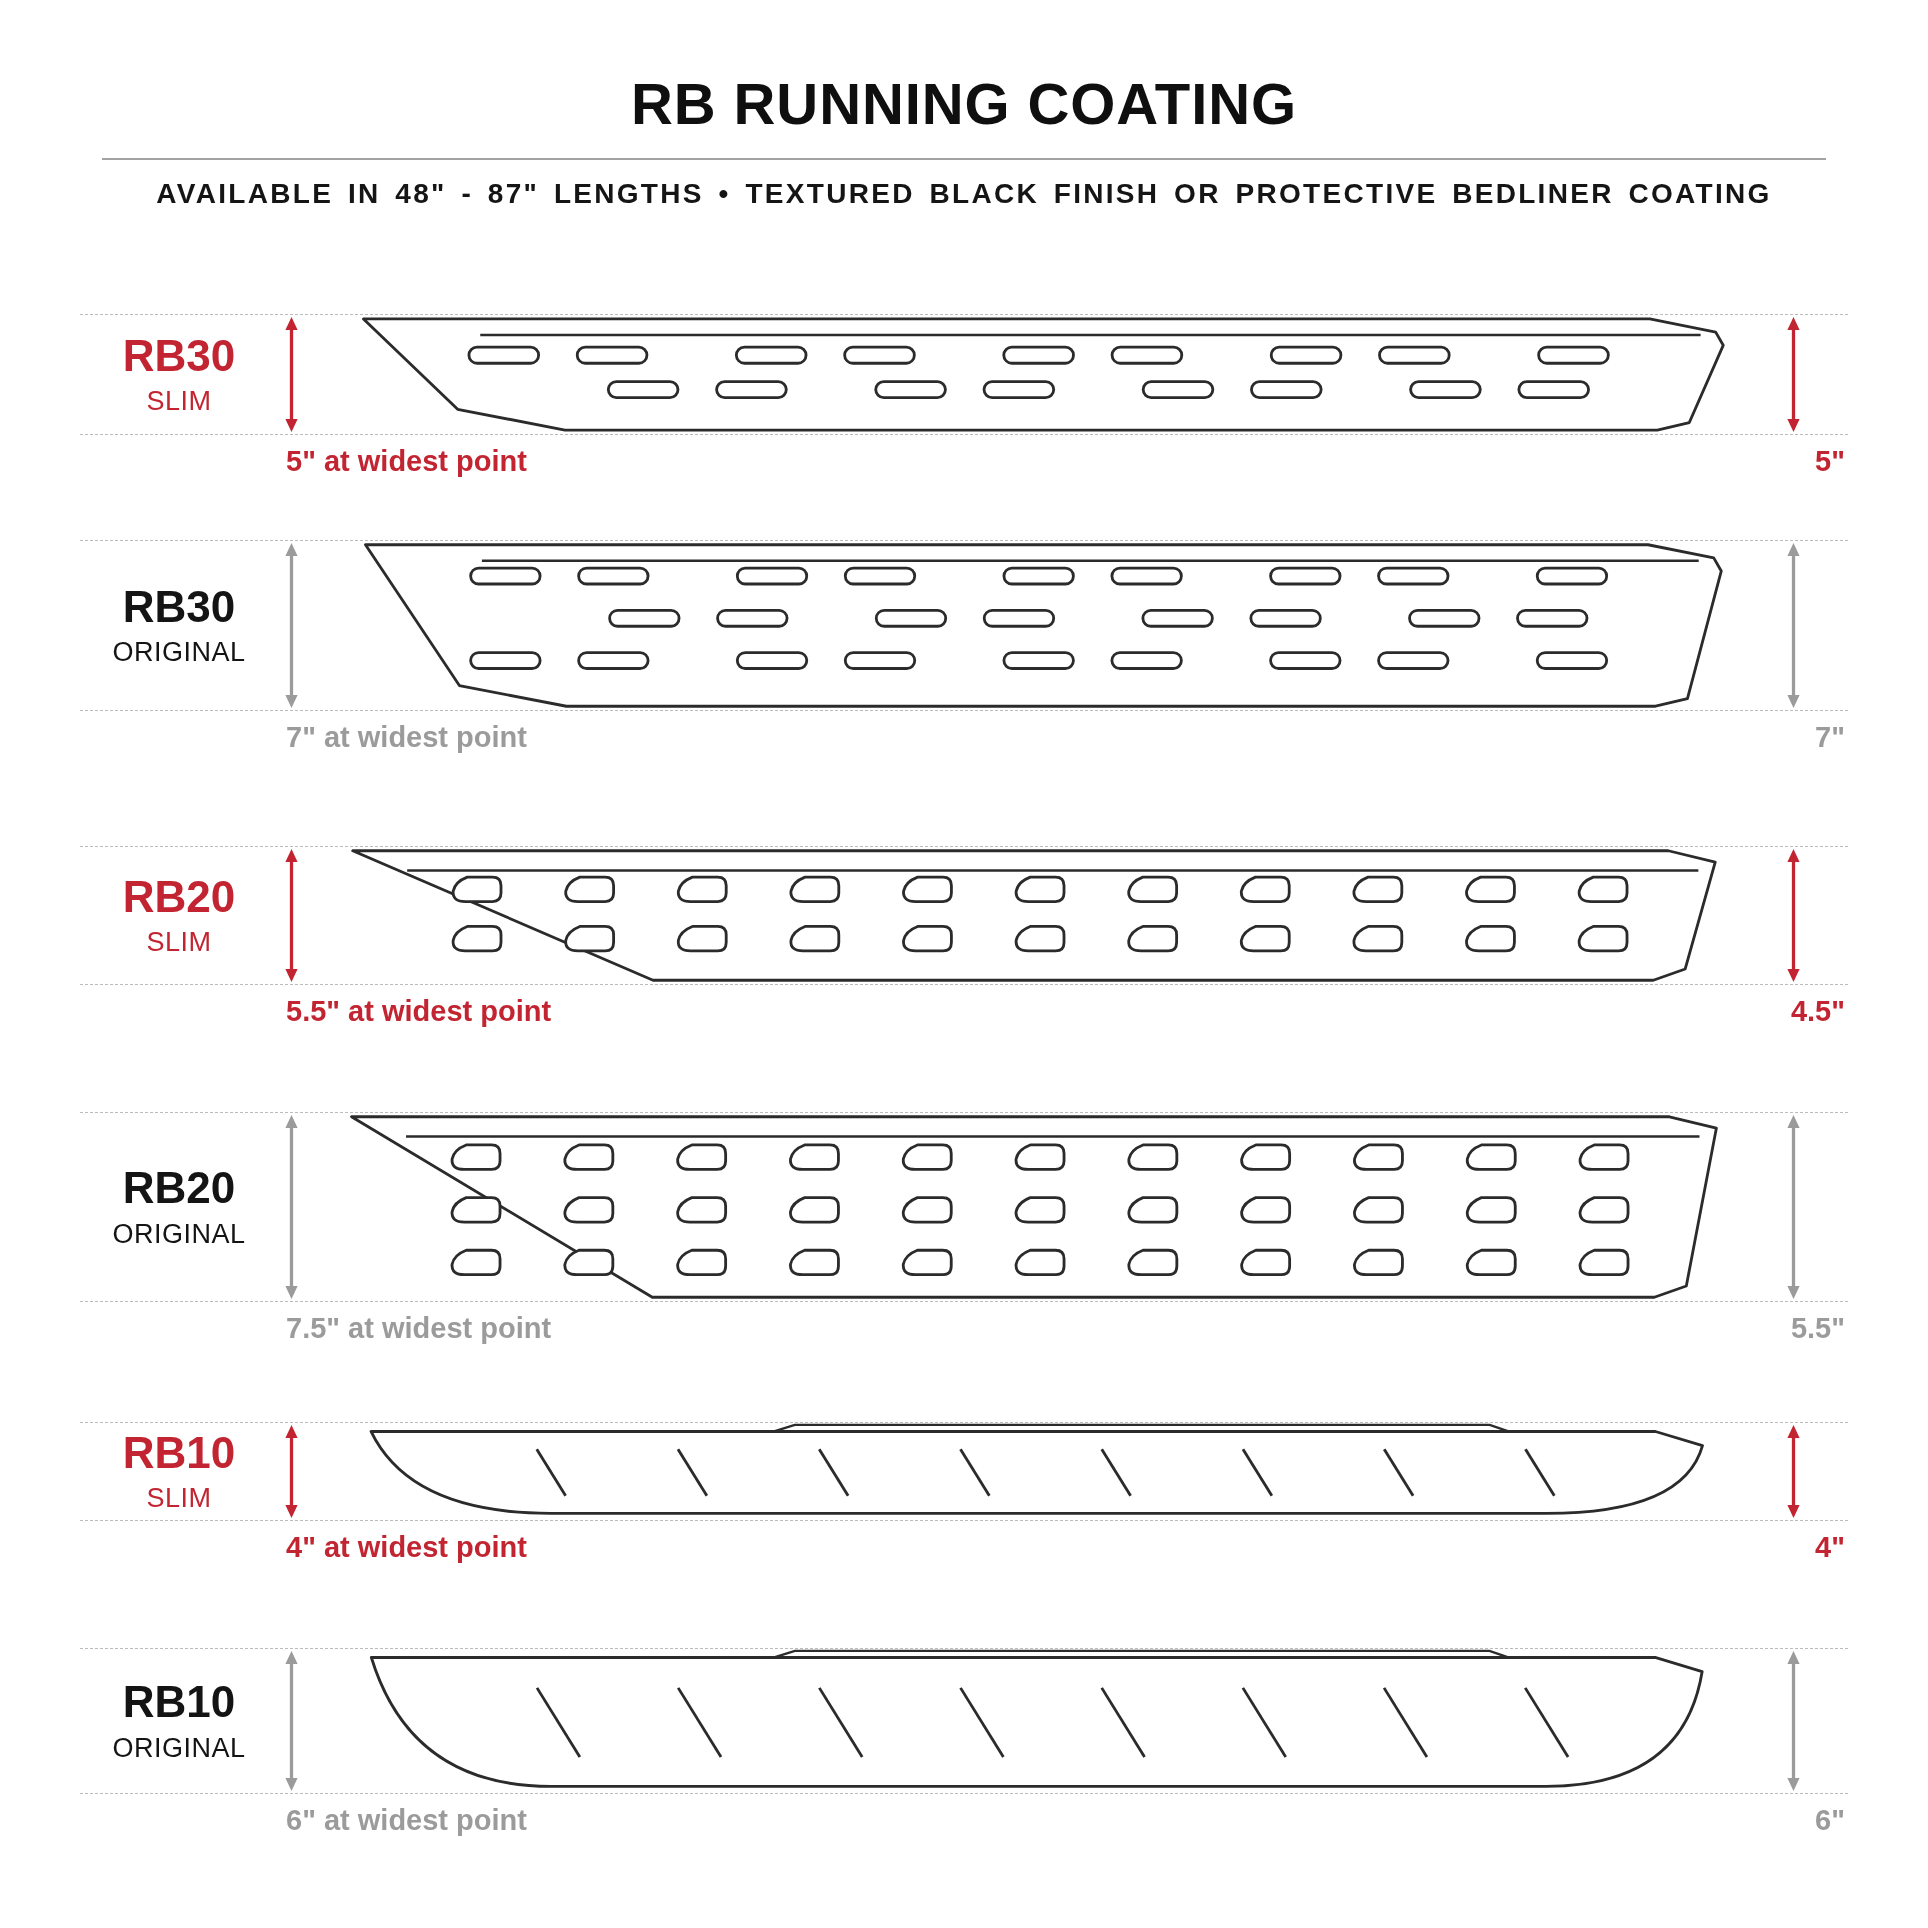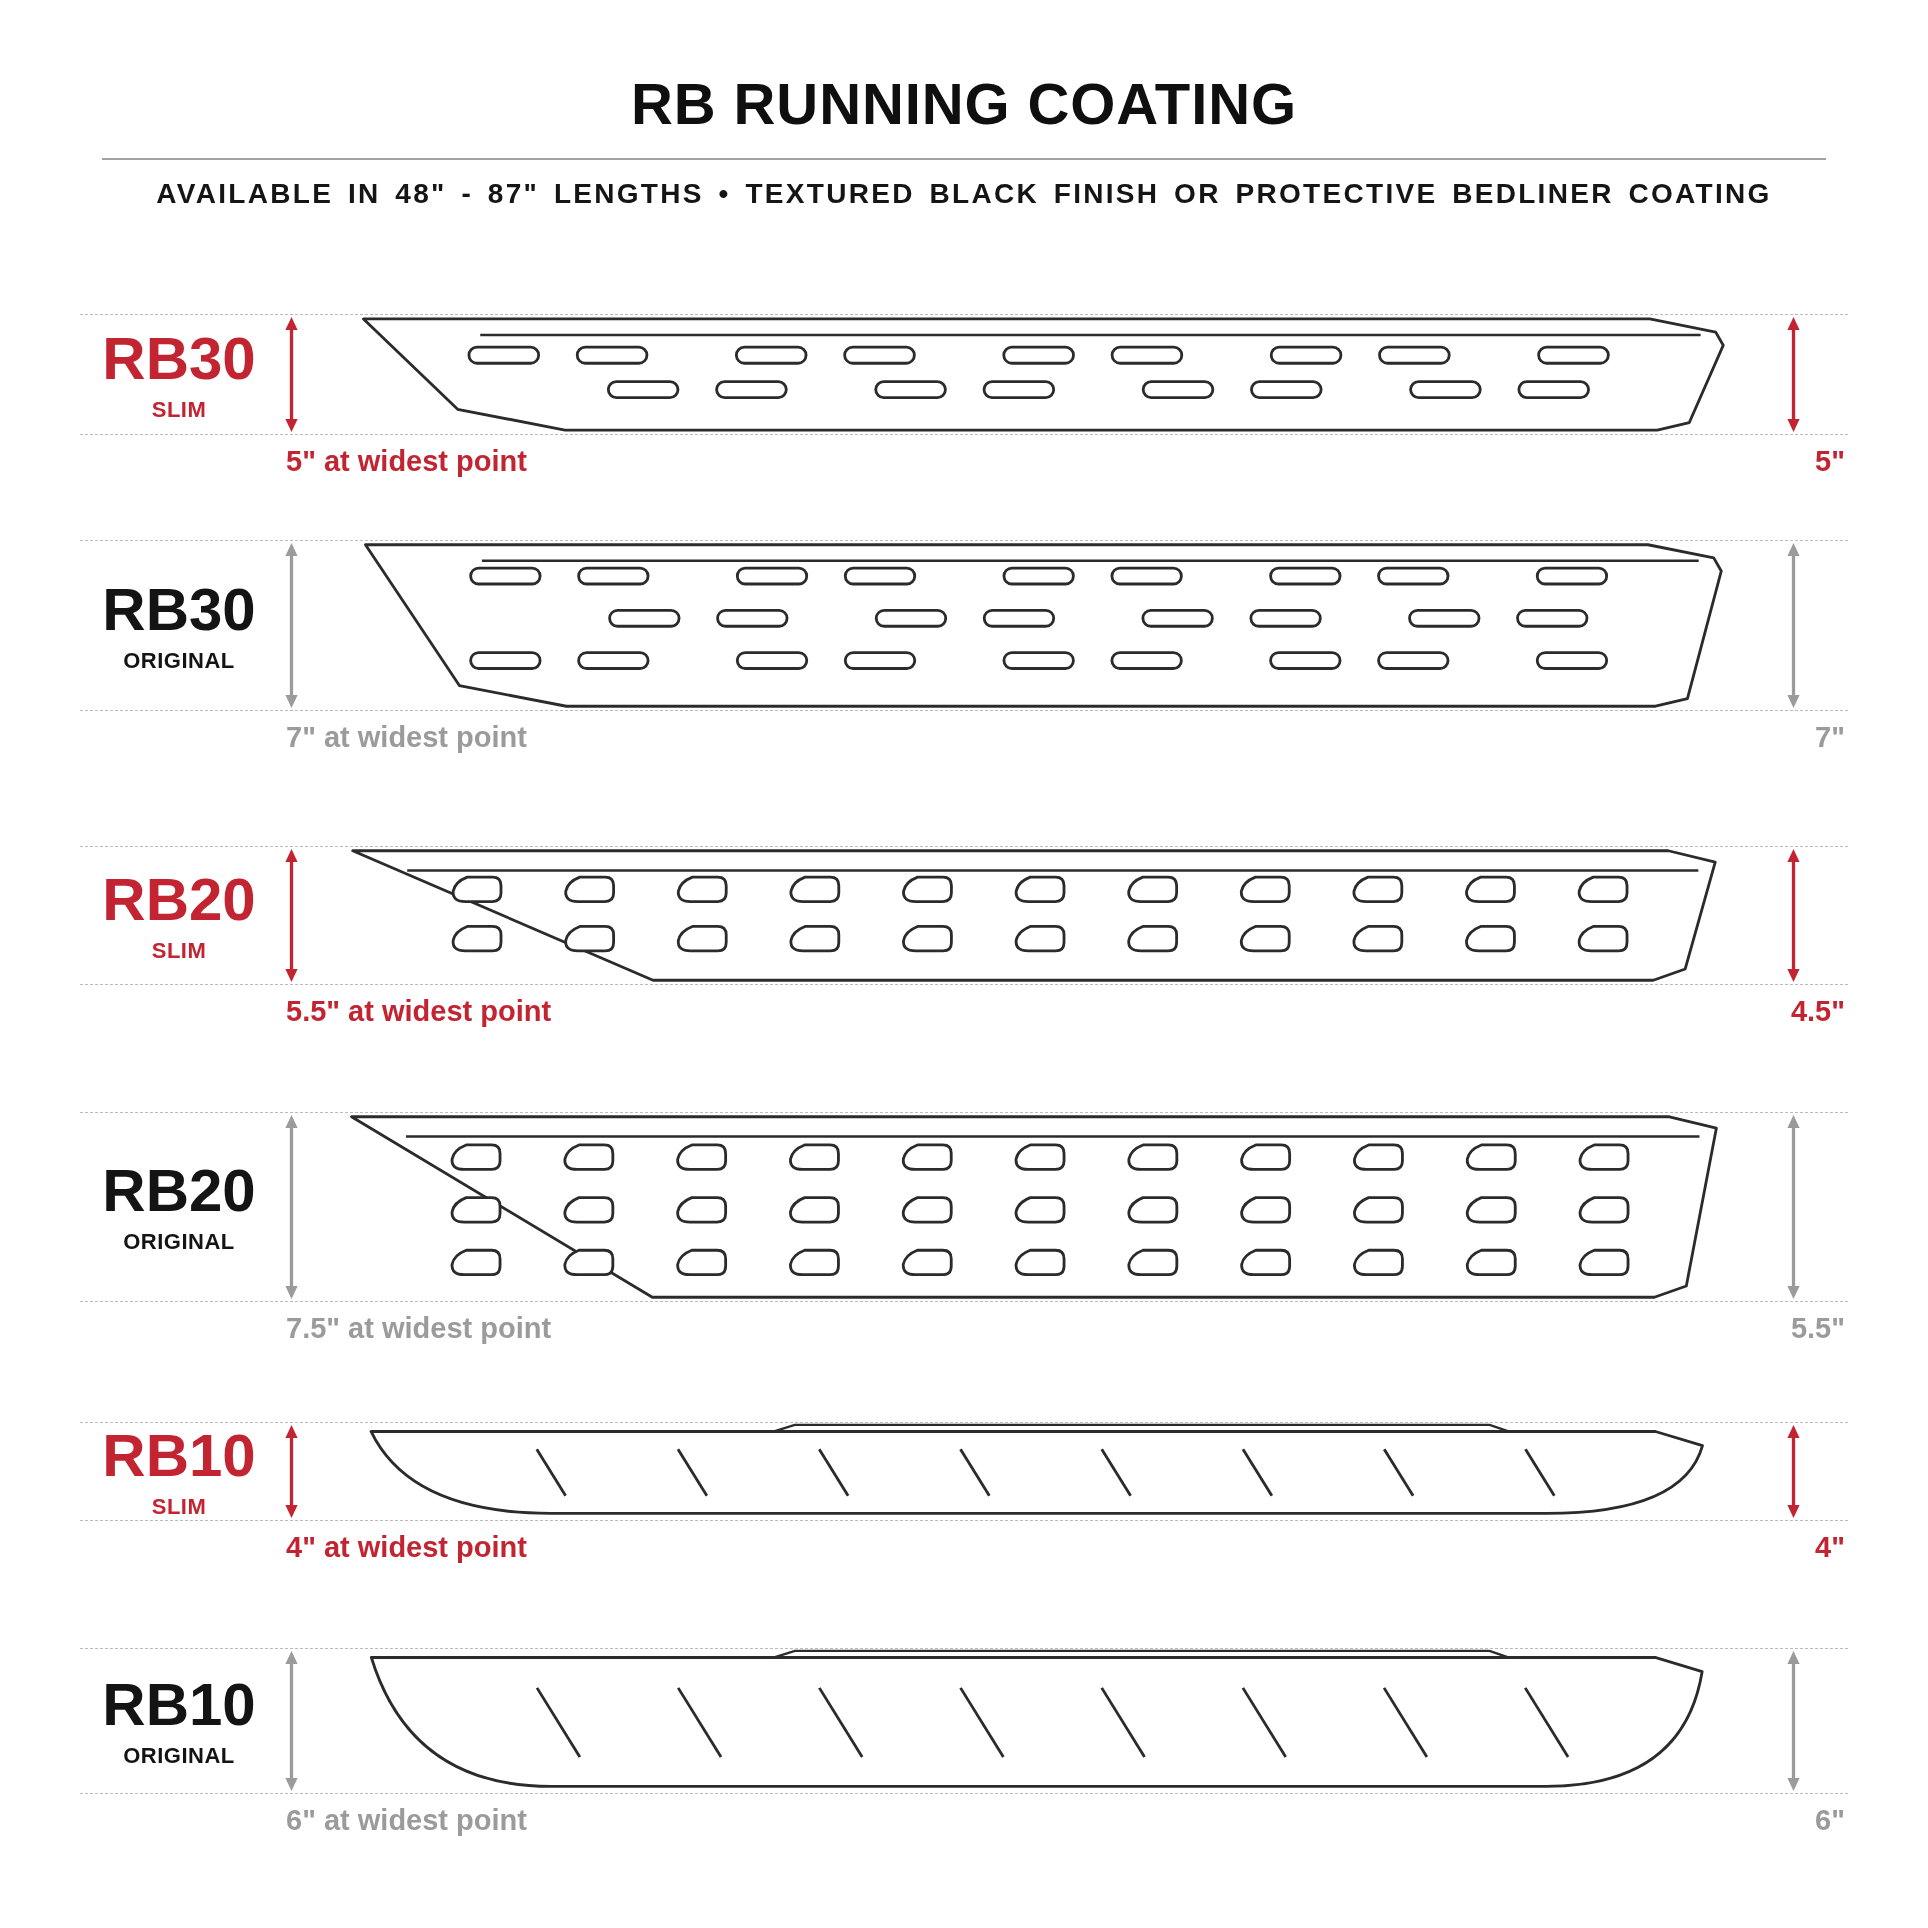--- a/index.html
+++ b/index.html
@@ -13,22 +13,22 @@
   .subtitle{position:absolute;top:178px;left:0;right:0;text-align:center;
             font-size:28px;font-weight:700;letter-spacing:2.3px;word-spacing:4.7px;color:#151515;white-space:nowrap}
 
   .row{position:absolute;left:0;right:0}
   .dash{position:absolute;left:80px;right:80px;border-top:1.9px dashed #bcbcbc}
   .dash.top{top:-0.9px}
   .dash.bottom{bottom:-0.9px}
 
   .label{position:absolute;left:66px;width:226px;top:50%;transform:translateY(-50%);
          text-align:center;line-height:1.02}
-  .model{font-size:60px;font-weight:900;color:var(--labelColor,#141414)}
-  .variant{font-size:22px;font-weight:700;letter-spacing:0.5px;margin-top:10px;color:var(--labelColor,#141414)}
+  .model{font-size:44px;font-weight:900;color:var(--labelColor,#141414)}
+  .variant{font-size:27px;font-weight:400;letter-spacing:0.5px;margin-top:10px;color:var(--labelColor,#141414)}
 
   .arrow{position:absolute;top:0;height:100%;width:17px;overflow:visible;display:block}
   .arrow.left{left:283px}
   .arrow.right{left:1785px}
 
   .board{position:absolute;left:339px;top:0;width:1420px;height:100%;overflow:visible;display:block}
 
   .note{position:absolute;top:calc(100% + 11.3px);font-size:29px;font-weight:700;
         white-space:nowrap;color:var(--noteColor,#9b9b9b)}
   .note.left{left:286px}

